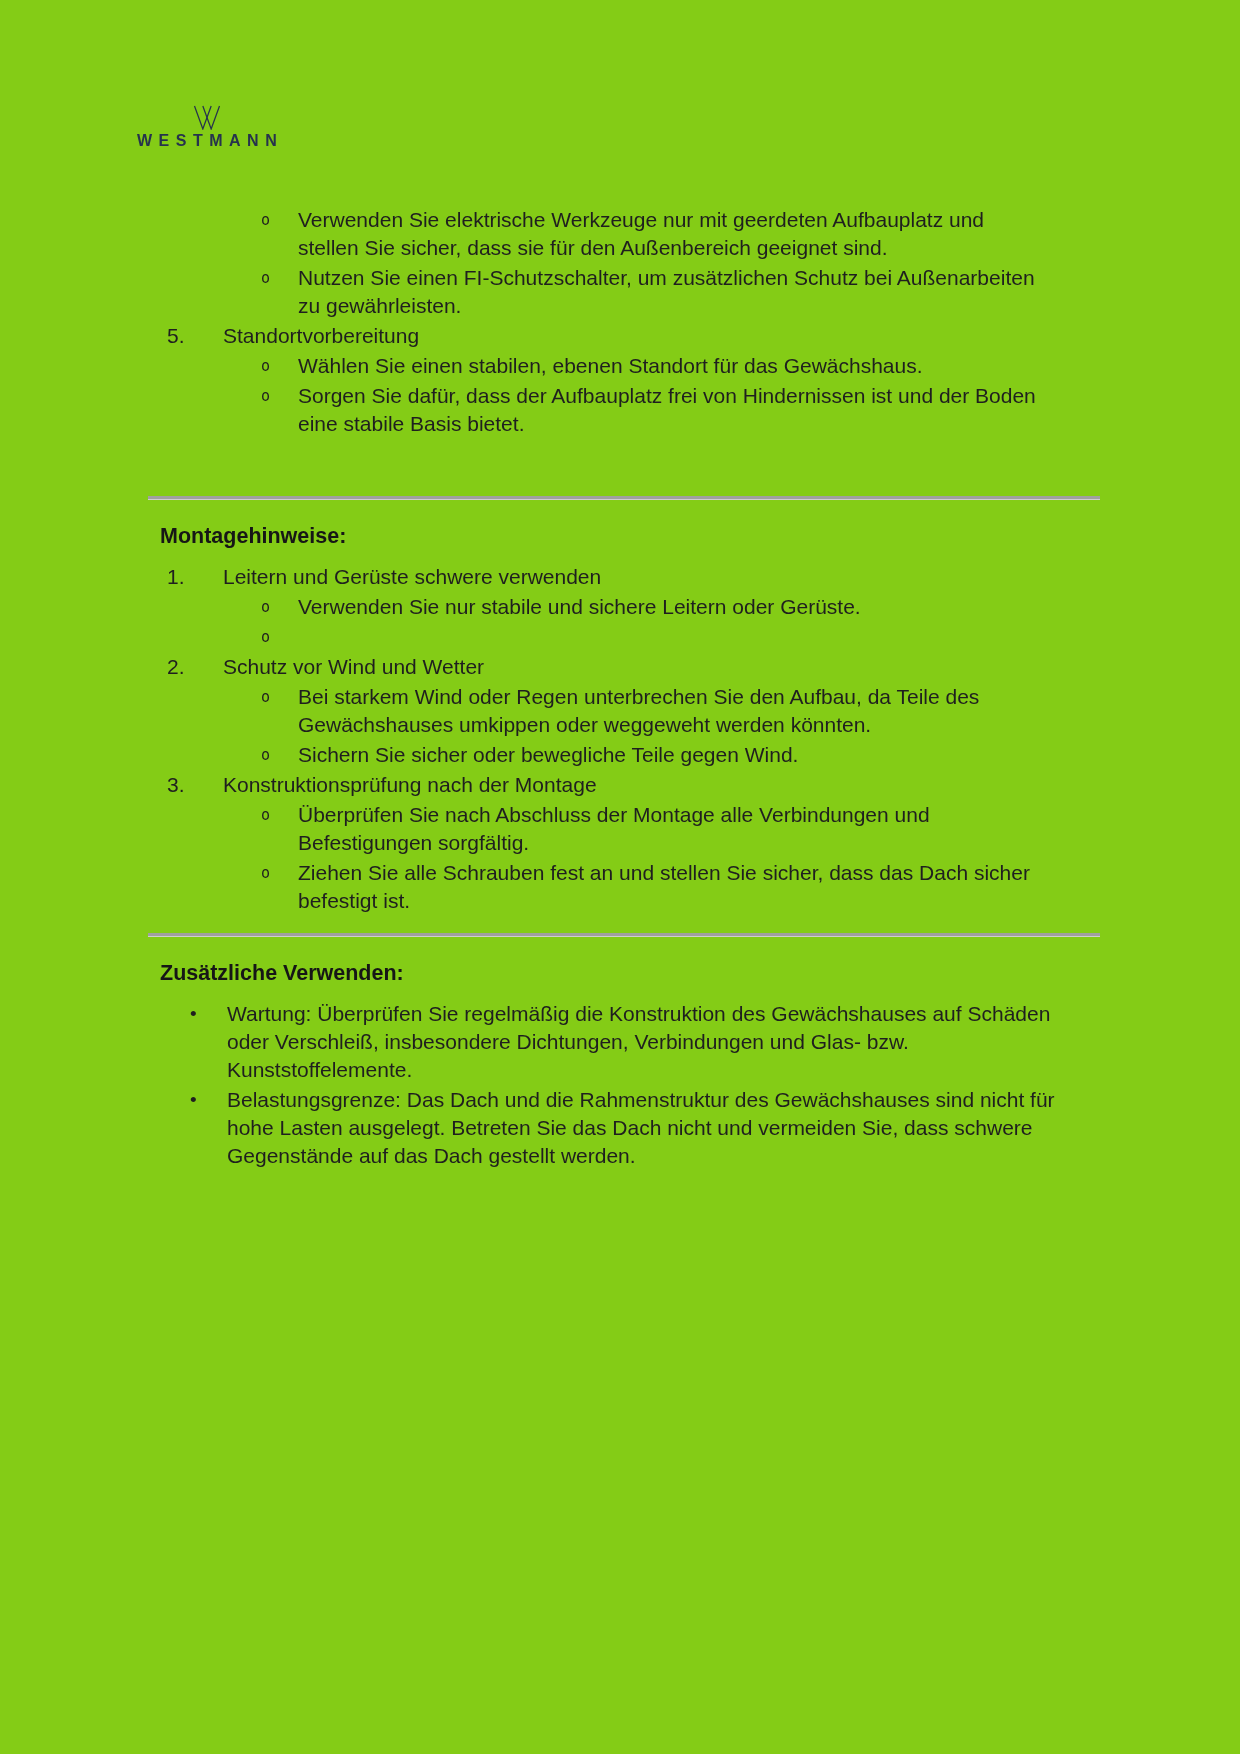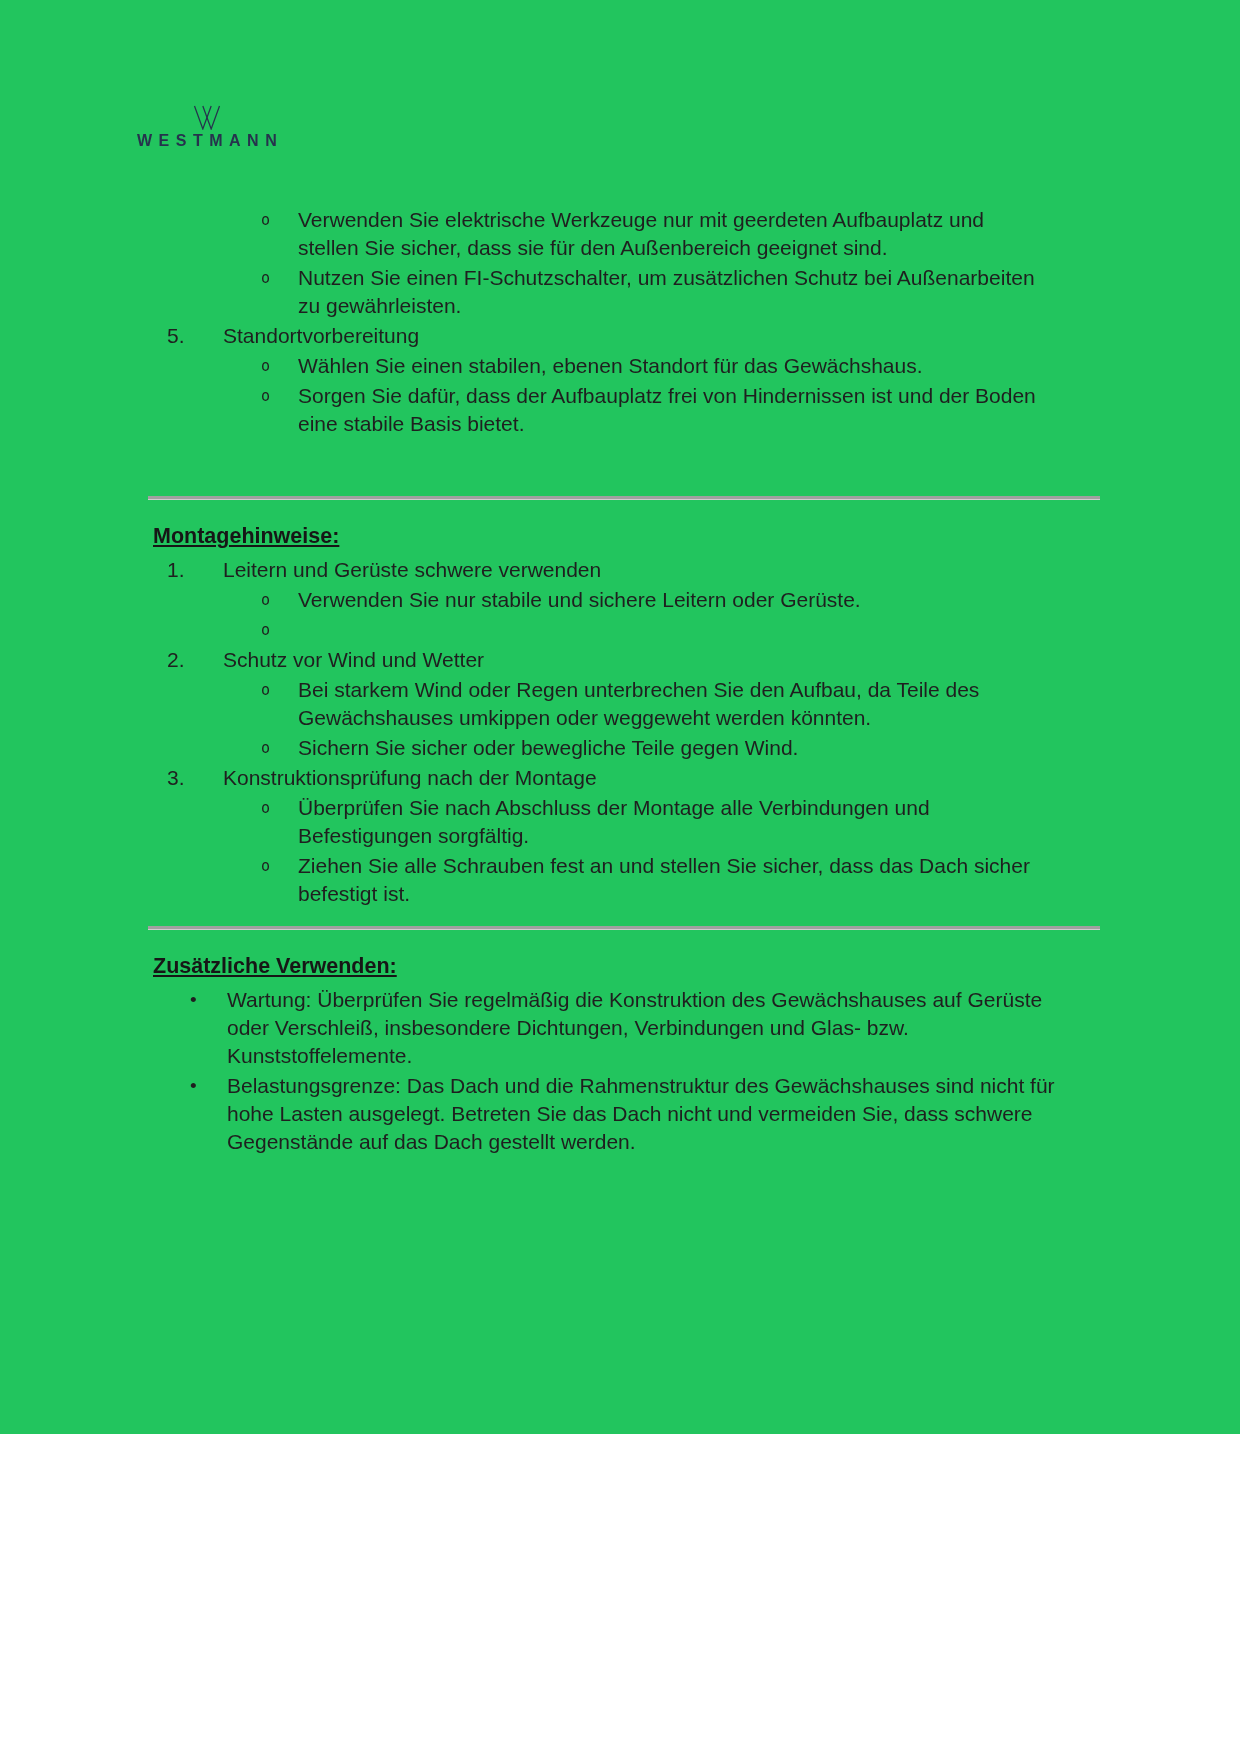--- a/index.html
+++ b/index.html
@@ -1,37 +1,37 @@
 <!DOCTYPE html>
 <html><head>
 <meta charset="utf-8">
 <style>
   html,body { margin:0; padding:0; background:#ffffff; }
   .page {
     position:relative;
-    width:1240px; height:1434px;
-    background:#22c55e;
+    width:1240px; height:1754px;
+    background:#84cc16;
     font-family:"Liberation Sans", sans-serif;
     color:#1f1f1f;
     overflow:hidden;
   }
 
   
   .logo { position:absolute; left:137px; top:105px; width:140px; text-align:center; }
   .logo .monogram { display:block; margin:0 auto 2px auto; }
   .logo .brand {
     display:block;
     font-size:16px; font-weight:700; letter-spacing:6.5px;
     color:#26334d; white-space:nowrap;
   }
 
   
   .content { position:absolute; left:148px; top:202px; width:952px; font-size:21px; line-height:28px; }
 
-  .section-heading { font-size:21.5px; font-weight:700; margin:5px; line-height:29px; color:#161616;text-decoration:underline; }
+  .section-heading { font-size:21.5px; font-weight:700; margin:12px; line-height:29px; color:#161616; }
 
   .rule {
     height:3px; background:#a0a0a0; border-bottom:1px solid #cfcfcf;
     margin:58px 0 22px 0;
   }
   .rule.second { margin-top:18px; }
 
   .items { margin-top:4px; }
   .item { display:flex; align-items:flex-start; margin-bottom:2px; }
   .item:last-child { margin-bottom:0; }
@@ -137,21 +137,21 @@
           </div>
         </div>
     </section>
 
     <section>
       <div class="rule second"></div>
       <h2 class="section-heading">Zusätzliche Verwenden:</h2>
       <div class="items">
           <div class="item bullet">
             <span class="marker">•</span>
-            <div class="text">Wartung: Überprüfen Sie regelmäßig die Konstruktion des Gewächshauses auf Gerüste
+            <div class="text">Wartung: Überprüfen Sie regelmäßig die Konstruktion des Gewächshauses auf Schäden
 oder Verschleiß, insbesondere Dichtungen, Verbindungen und Glas- bzw.
 Kunststoffelemente.</div>
           </div>
           <div class="item bullet">
             <span class="marker">•</span>
             <div class="text">Belastungsgrenze: Das Dach und die Rahmenstruktur des Gewächshauses sind nicht für
 hohe Lasten ausgelegt. Betreten Sie das Dach nicht und vermeiden Sie, dass schwere
 Gegenstände auf das Dach gestellt werden.</div>
           </div>
         </div>

